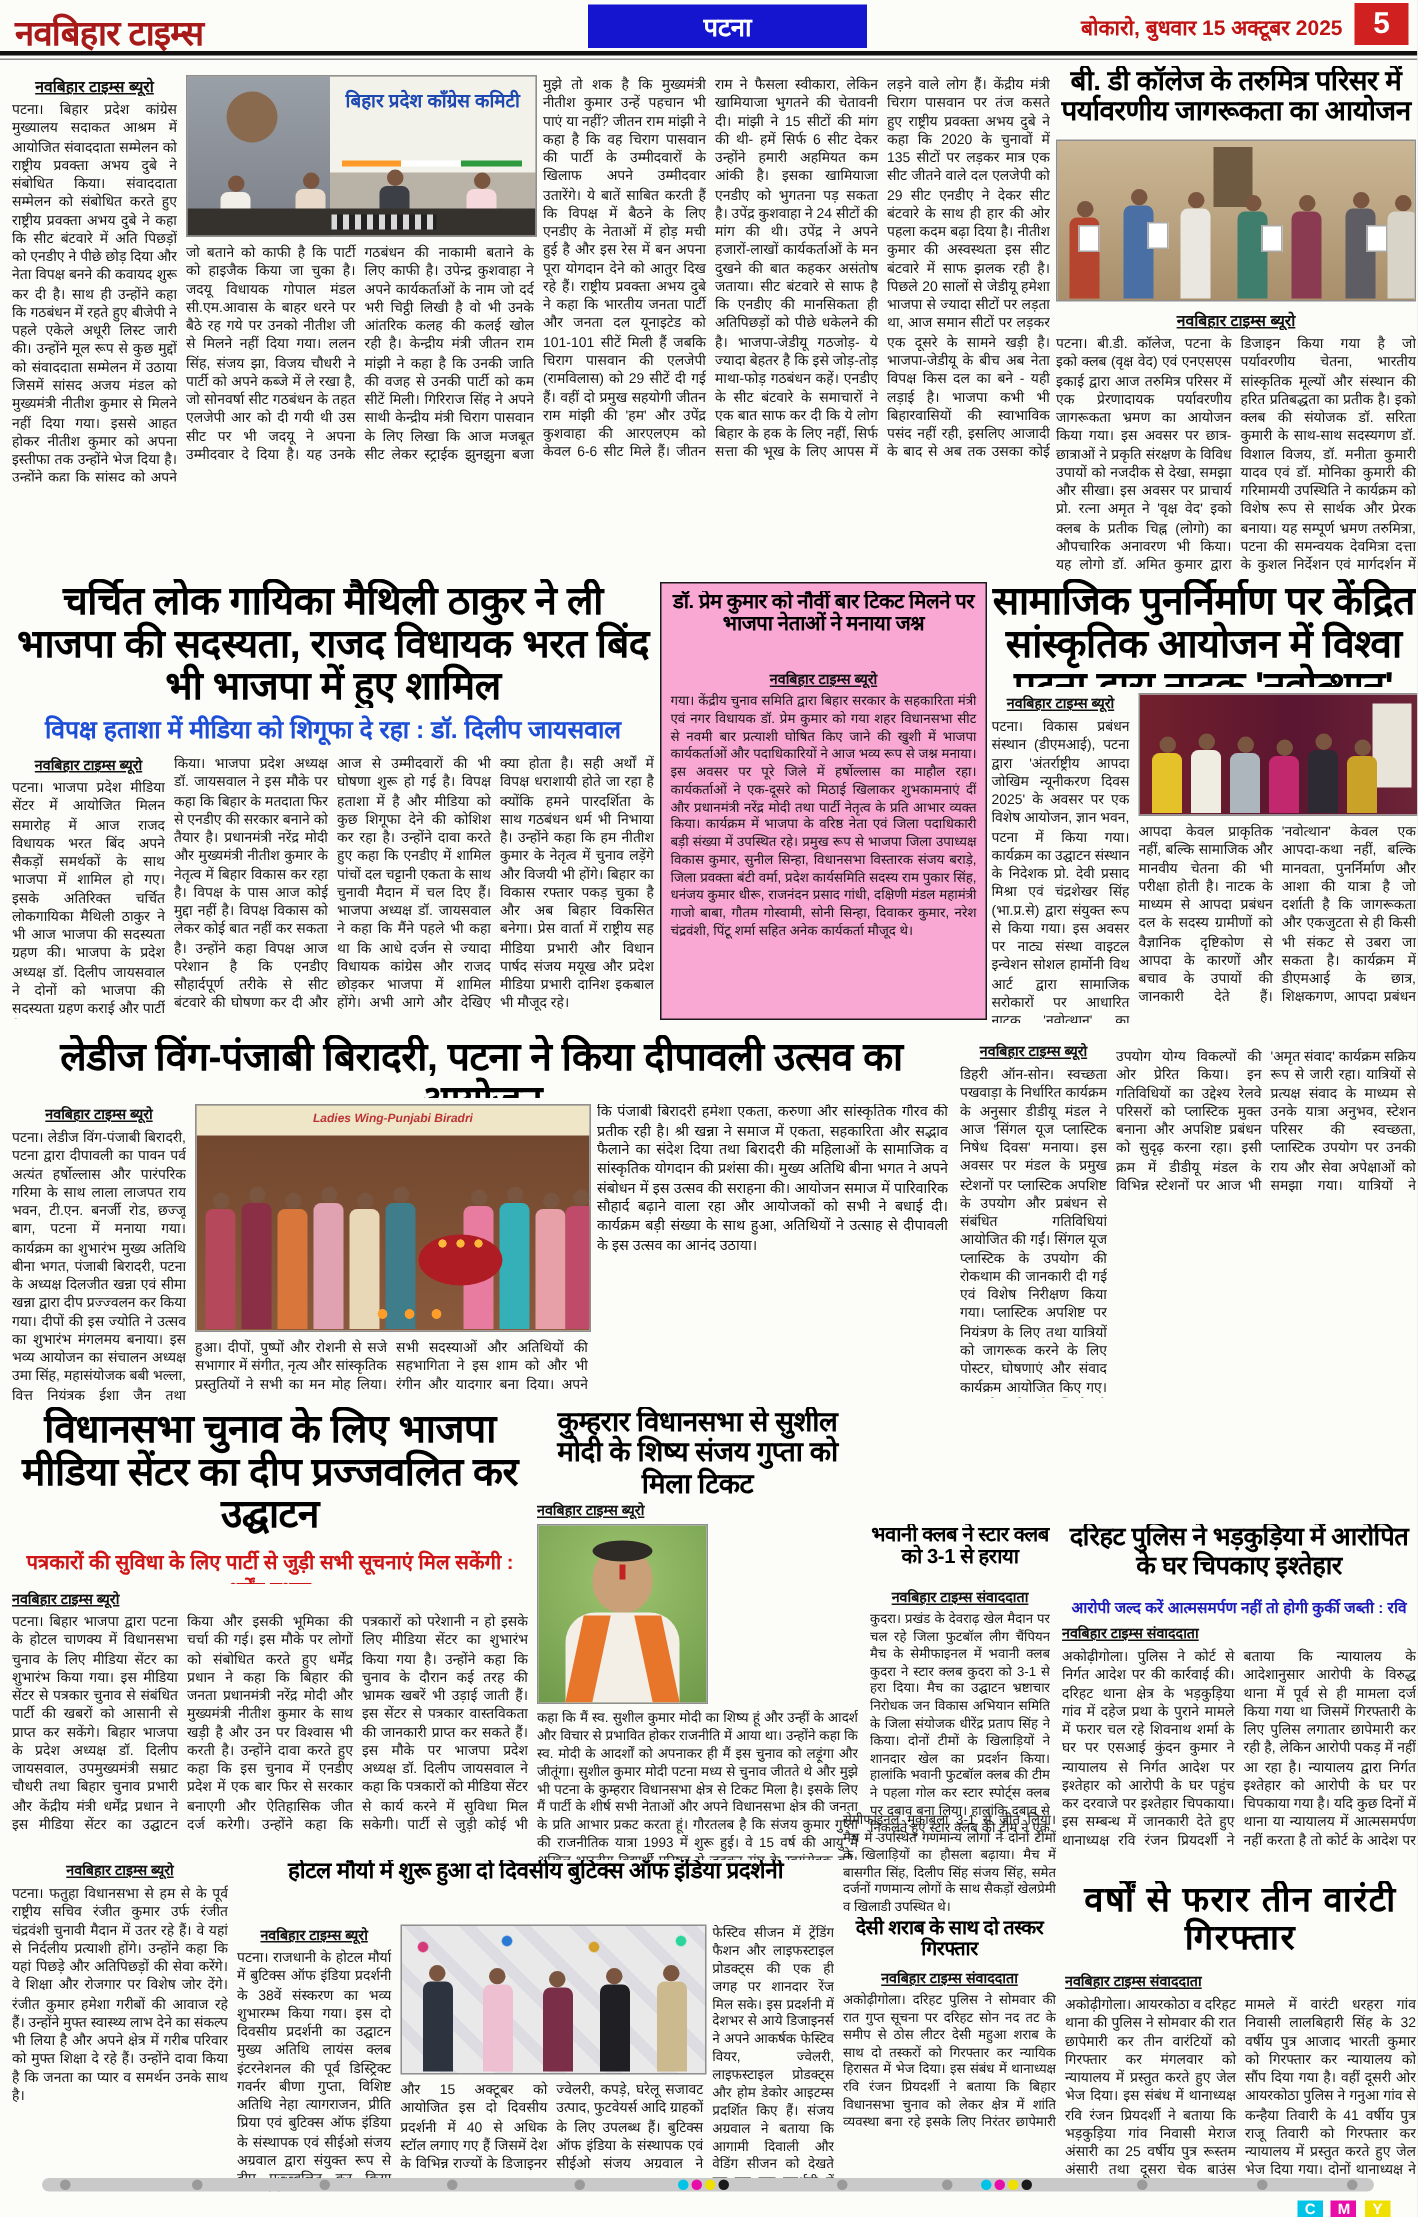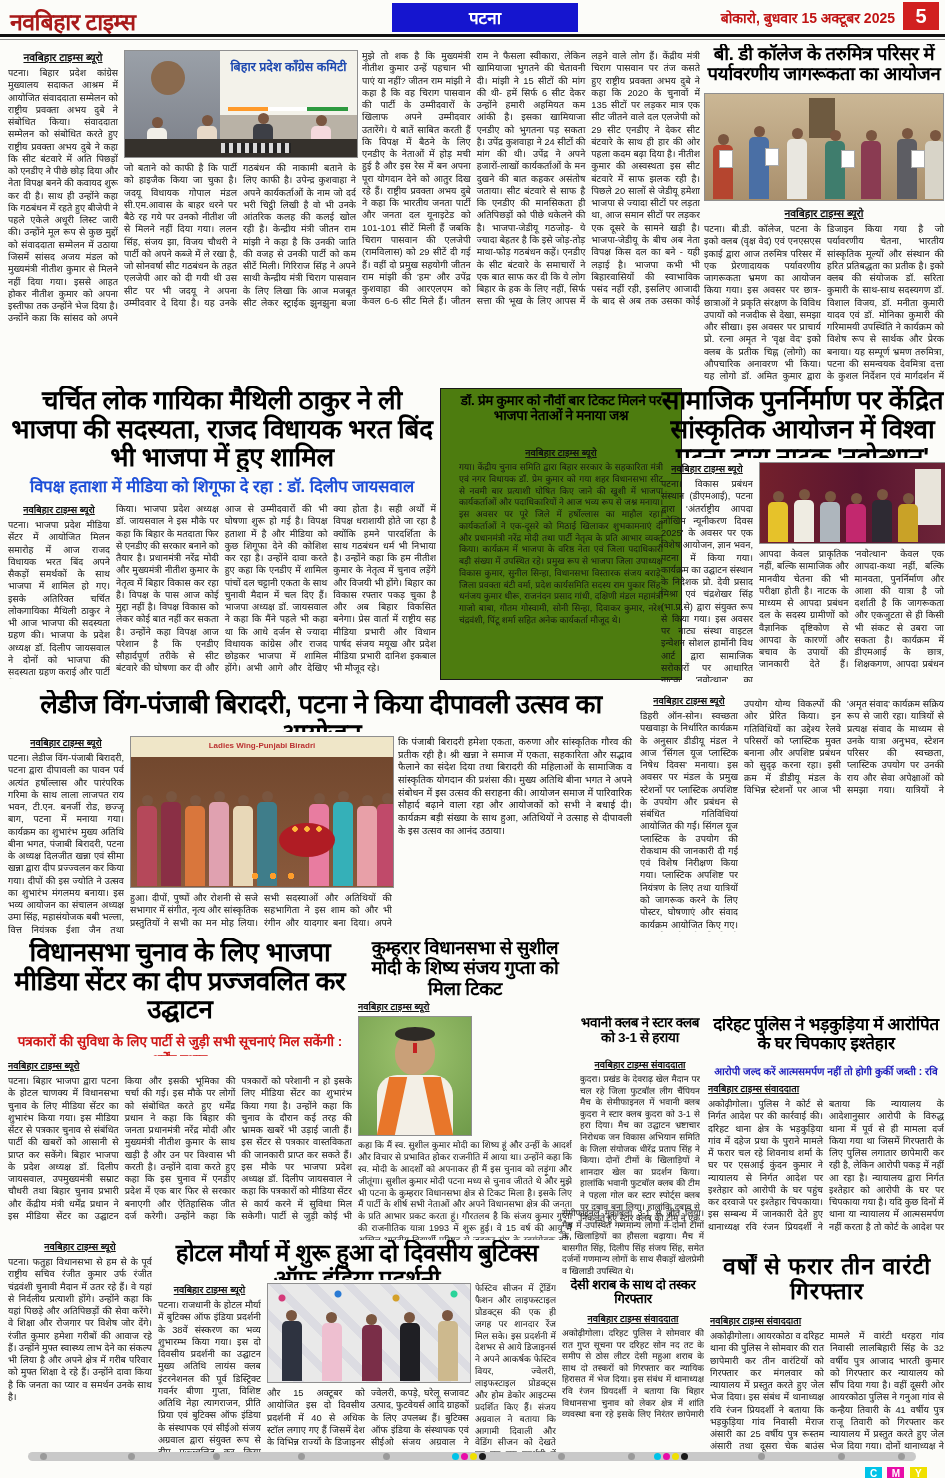--- a/index.html
+++ b/index.html
@@ -17,21 +17,21 @@
   .hl{font-weight:bold;color:#000;text-align:center;line-height:1.1;letter-spacing:-0.3px;overflow:hidden;}
   .byline{font-weight:bold;font-size:10.5px;text-decoration:underline;text-align:center;margin:0 0 3px 0;white-space:nowrap;overflow:hidden;}
   .byline.sm{font-size:9.5px;}
   .btxt{font-size:9.3px;line-height:1.32;text-align:justify;color:#151515;overflow:hidden;}
   .cols2{column-count:2;column-gap:6px;}
   .cols3{column-count:3;column-gap:6px;}
   .row{display:flex;gap:6px;}
   .subhead-red{color:#cf1515;font-weight:bold;text-align:center;overflow:hidden;}
   .subhead-blue{color:#1d1dbb;font-weight:bold;text-align:center;overflow:hidden;}
   .subhead-blk{color:#1d4ed8;font-weight:bold;text-align:center;overflow:hidden;}
-  .boxed{border:1.5px solid #1a1a1a;padding:5px 18px;background:#4d7c0f;}
+  .boxed{border:1.5px solid #1a1a1a;padding:5px 6px;background:#f9a8d4;}
   
   .photo{position:relative;overflow:hidden;border:1px solid #8f8f8f;background:#b9b2a6;}
   .photo .fg{position:absolute;bottom:0;}
   .photo .fg i{display:block;}
   .photo .hd{width:11px;height:11px;border-radius:50%;background:#7a5640;margin:0 auto;}
   .photo .bd{width:20px;border-radius:5px 5px 0 0;margin:0 auto;}
   .banner-txt{position:absolute;font-weight:bold;text-align:center;}
   
   .strip{position:absolute;background:#c9c9c9;border-radius:5px;height:9px;}
   .dot{position:absolute;width:7px;height:7px;border-radius:50%;top:1px;}
@@ -193,21 +193,21 @@
 
   <div class="abs" style="left:8px;top:690px;width:626px;height:244px;">
     <div class="hl" style="font-size:26px;height:42px;">लेडीज विंग-पंजाबी बिरादरी, पटना ने किया दीपावली उत्सव का आयोजन</div>
     <div class="row" style="margin-top:4px;">
       <div style="width:116px;">
         <div class="byline sm">नवबिहार टाइम्स ब्यूरो</div>
         <div class="btxt" style="height:182px;">पटना। लेडीज विंग-पंजाबी बिरादरी, पटना द्वारा दीपावली का पावन पर्व अत्यंत हर्षोल्लास और पारंपरिक गरिमा के साथ लाला लाजपत राय भवन, टी.एन. बनर्जी रोड, छज्जू बाग, पटना में मनाया गया। कार्यक्रम का शुभारंभ मुख्य अतिथि बीना भगत, पंजाबी बिरादरी, पटना के अध्यक्ष दिलजीत खन्ना एवं सीमा खन्ना द्वारा दीप प्रज्ज्वलन कर किया गया। दीपों की इस ज्योति ने उत्सव का शुभारंभ मंगलमय बनाया। इस भव्य आयोजन का संचालन अध्यक्ष उमा सिंह, महासंयोजक बबी भल्ला, वित्त नियंत्रक ईशा जैन तथा संयोजिकाओं अंजु भसीन (पूर्व अध्यक्ष) एवं रितिका जगवानी के कुशल नेतृत्व में</div>
       </div>
       <div style="width:262px;">
         <div class="photo" style="width:262px;height:150px;background:linear-gradient(180deg,#6e452c,#8a5a3c);">
-          <div class="abs" style="left:0;top:0;width:262px;height:20px;background:#efe6c8;">
+          <div class="abs" style="left:0;top:0;width:262px;height:20px;background:#efe6c8;font-style:italic;">
             <div class="banner-txt" style="left:0;top:4px;width:262px;font-size:8px;color:#b33;">Ladies Wing-Punjabi Biradri</div>
           </div>
           <span class="fg" style="left:6px;height:92px;">
               <i class="hd"></i>
               <i class="bd" style="height:80px;background:#b5485a;"></i>
             </span>
           <span class="fg" style="left:30px;height:96px;">
               <i class="hd"></i>
               <i class="bd" style="height:84px;background:#8a2f45;"></i>
             </span>
@@ -306,21 +306,21 @@
       <div class="btxt cols2" style="height:136px;">अकोढ़ीगोला। पुलिस ने कोर्ट से निर्गत आदेश पर की कार्रवाई की। दरिहट थाना क्षेत्र के भड़कुड़िया गांव में दहेज प्रथा के पुराने मामले में फरार चल रहे शिवनाथ शर्मा के घर पर एसआई कुंदन कुमार ने न्यायालय से निर्गत आदेश पर इश्तेहार को आरोपी के घर पहुंच कर दरवाजे पर इश्तेहार चिपकाया। इस सम्बन्ध में जानकारी देते हुए थानाध्यक्ष रवि रंजन प्रियदर्शी ने बताया कि न्यायालय के आदेशानुसार आरोपी के विरुद्ध थाना में पूर्व से ही मामला दर्ज किया गया था जिसमें गिरफ्तारी के लिए पुलिस लगातार छापेमारी कर रही है, लेकिन आरोपी पकड़ में नहीं आ रहा है। न्यायालय द्वारा निर्गत इश्तेहार को आरोपी के घर पर चिपकाया गया है। यदि कुछ दिनों में थाना या न्यायालय में आत्मसमर्पण नहीं करता है तो कोर्ट के आदेश पर कुर्की जब्ती की कार्रवाई की जायेगी। उन्होंने बताया कि वो महिला सहित पांच लोग फरार है जिसमें शिवनाथ शर्मा, रीना देवी, मंडोल शर्मा, प्रदीप शर्मा व आरती देवी शामिल है।</div>
     </div>
   </div>
 
   <div class="abs" style="left:8px;top:1240px;width:144px;height:222px;">
     <div class="byline sm">नवबिहार टाइम्स ब्यूरो</div>
     <div class="btxt" style="height:156px;">पटना। फतुहा विधानसभा से हम से के पूर्व राष्ट्रीय सचिव रंजीत कुमार उर्फ रंजीत चंद्रवंशी चुनावी मैदान में उतर रहे हैं। वे यहां से निर्दलीय प्रत्याशी होंगे। उन्होंने कहा कि यहां पिछड़े और अतिपिछड़ों की सेवा करेंगे। वे शिक्षा और रोजगार पर विशेष जोर देंगे। रंजीत कुमार हमेशा गरीबों की आवाज रहे हैं। उन्होंने मुफ्त स्वास्थ्य लाभ देने का संकल्प भी लिया है और अपने क्षेत्र में गरीब परिवार को मुफ्त शिक्षा दे रहे हैं। उन्होंने दावा किया है कि जनता का प्यार व समर्थन उनके साथ है।</div>
   </div>
 
   <div class="abs" style="left:158px;top:1240px;width:398px;height:222px;">
-    <div class="hl" style="font-size:24px;height:40px;">होटल मौर्या में शुरू हुआ दो दिवसीय बुटिक्स ऑफ इंडिया प्रदर्शनी</div>
+    <div class="hl" style="font-size:15px;height:40px;">होटल मौर्या में शुरू हुआ दो दिवसीय बुटिक्स ऑफ इंडिया प्रदर्शनी</div>
     <div class="row" style="margin-top:3px;">
       <div style="width:104px;">
         <div class="byline sm">नवबिहार टाइम्स ब्यूरो</div>
         <div class="btxt" style="height:162px;">पटना। राजधानी के होटल मौर्या में बुटिक्स ऑफ इंडिया प्रदर्शनी के 38वें संस्करण का भव्य शुभारम्भ किया गया। इस दो दिवसीय प्रदर्शनी का उद्घाटन मुख्य अतिथि लायंस क्लब इंटरनेशनल की पूर्व डिस्ट्रिक्ट गवर्नर बीणा गुप्ता, विशिष्ट अतिथि नेहा त्यागराजन, प्रीति प्रिया एवं बुटिक्स ऑफ इंडिया के संस्थापक एवं सीईओ संजय अग्रवाल द्वारा संयुक्त रूप से दीप प्रज्ज्वलित कर किया गया। 14</div>
       </div>
       <div style="width:202px;">
         <div class="photo" style="width:202px;height:98px;background:#ececec;">
           <div class="abs" style="left:0;top:0;width:202px;height:98px;background:radial-gradient(circle at 14px 14px,#d43a7a 3px,transparent 4px),radial-gradient(circle at 70px 10px,#2a7ad4 3px,transparent 4px),radial-gradient(circle at 128px 14px,#d4a02a 3px,transparent 4px),radial-gradient(circle at 186px 10px,#2ad49a 3px,transparent 4px),repeating-linear-gradient(45deg,#e9e9e9 0 18px,#dcdce2 18px 26px);"></div>
           <span class="fg" style="left:14px;height:72px;">
               <i class="hd"></i>

